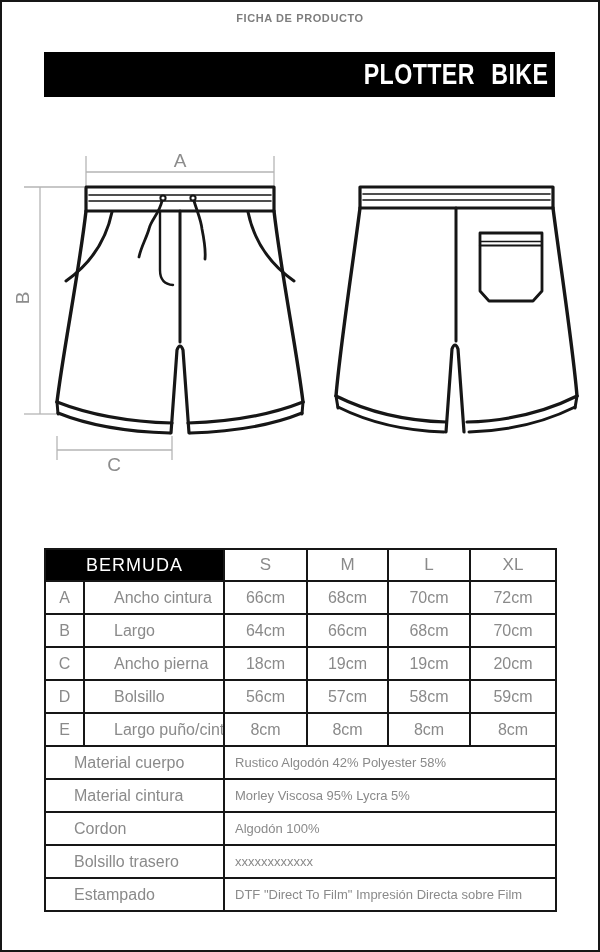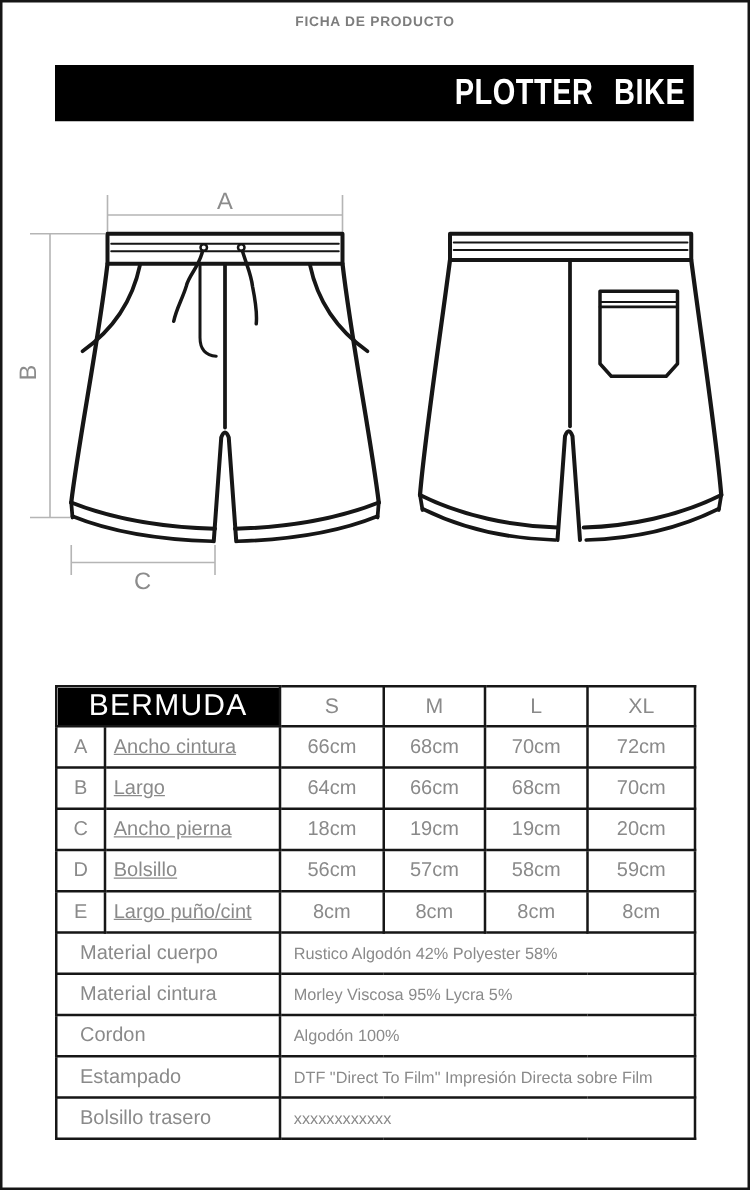--- a/index.html
+++ b/index.html
@@ -32,28 +32,28 @@
     position:absolute;left:44px;top:548px;width:511px;
     border-collapse:collapse;table-layout:fixed;
     color:var(--muted-text,#8a8a8a);
   }
   table.spec td,table.spec th{
     border:2px solid var(--ink,#1a1a1a);vertical-align:middle;
     font-weight:normal;overflow:hidden;white-space:nowrap;
   }
   tr.hdr{height:32px;} tr.row{height:33px;}
   td.c-letter{text-align:center;font-size:16px;}
-  td.c-label{text-align:left;padding-left:6px;font-size:16px;text-decoration:underline;}
+  td.c-label{text-align:left;padding-left:29px;font-size:16px;}
   td.c-val{text-align:center;font-size:16px;margin-left:48px;}
   th.c-product{
     background:var(--banner-bg,#000);color:var(--banner-text,#fff);
-    font-weight:bold;font-size:24px;letter-spacing:1px;text-align:center;
+    font-weight:bold;font-size:18px;letter-spacing:1px;text-align:center;
   }
   th.c-size{font-size:17px;text-align:center;}
-  td.c-speclabel{text-align:left;padding-left:18px;font-size:16px;}
+  td.c-speclabel{text-align:left;padding-left:28px;font-size:16px;}
   td.c-specval{text-align:left;padding-left:10px;font-size:13px;}
 </style>
 </head>
 <body>
 
 <div class="sheet-border"></div>
 
 <div class="page-title">FICHA DE PRODUCTO</div>
 
 <div class="banner">
@@ -185,21 +185,21 @@
   </tr>
   <tr class="row">
     <td class="c-speclabel" colspan="2">Material cintura</td>
     <td class="c-specval" colspan="4">Morley Viscosa 95% Lycra 5%</td>
   </tr>
   <tr class="row">
     <td class="c-speclabel" colspan="2">Cordon</td>
     <td class="c-specval" colspan="4">Algodón 100%</td>
   </tr>
   <tr class="row">
+    <td class="c-speclabel" colspan="2">Bolsillo trasero</td>
+    <td class="c-specval" colspan="4">xxxxxxxxxxxx</td>
+  </tr>
+  <tr class="row">
     <td class="c-speclabel" colspan="2">Estampado</td>
     <td class="c-specval" colspan="4">DTF "Direct To Film" Impresión Directa sobre Film</td>
   </tr>
-  <tr class="row">
-    <td class="c-speclabel" colspan="2">Bolsillo trasero</td>
-    <td class="c-specval" colspan="4">xxxxxxxxxxxx</td>
-  </tr>
 </tbody>
   </table>
 
 </body></html>

